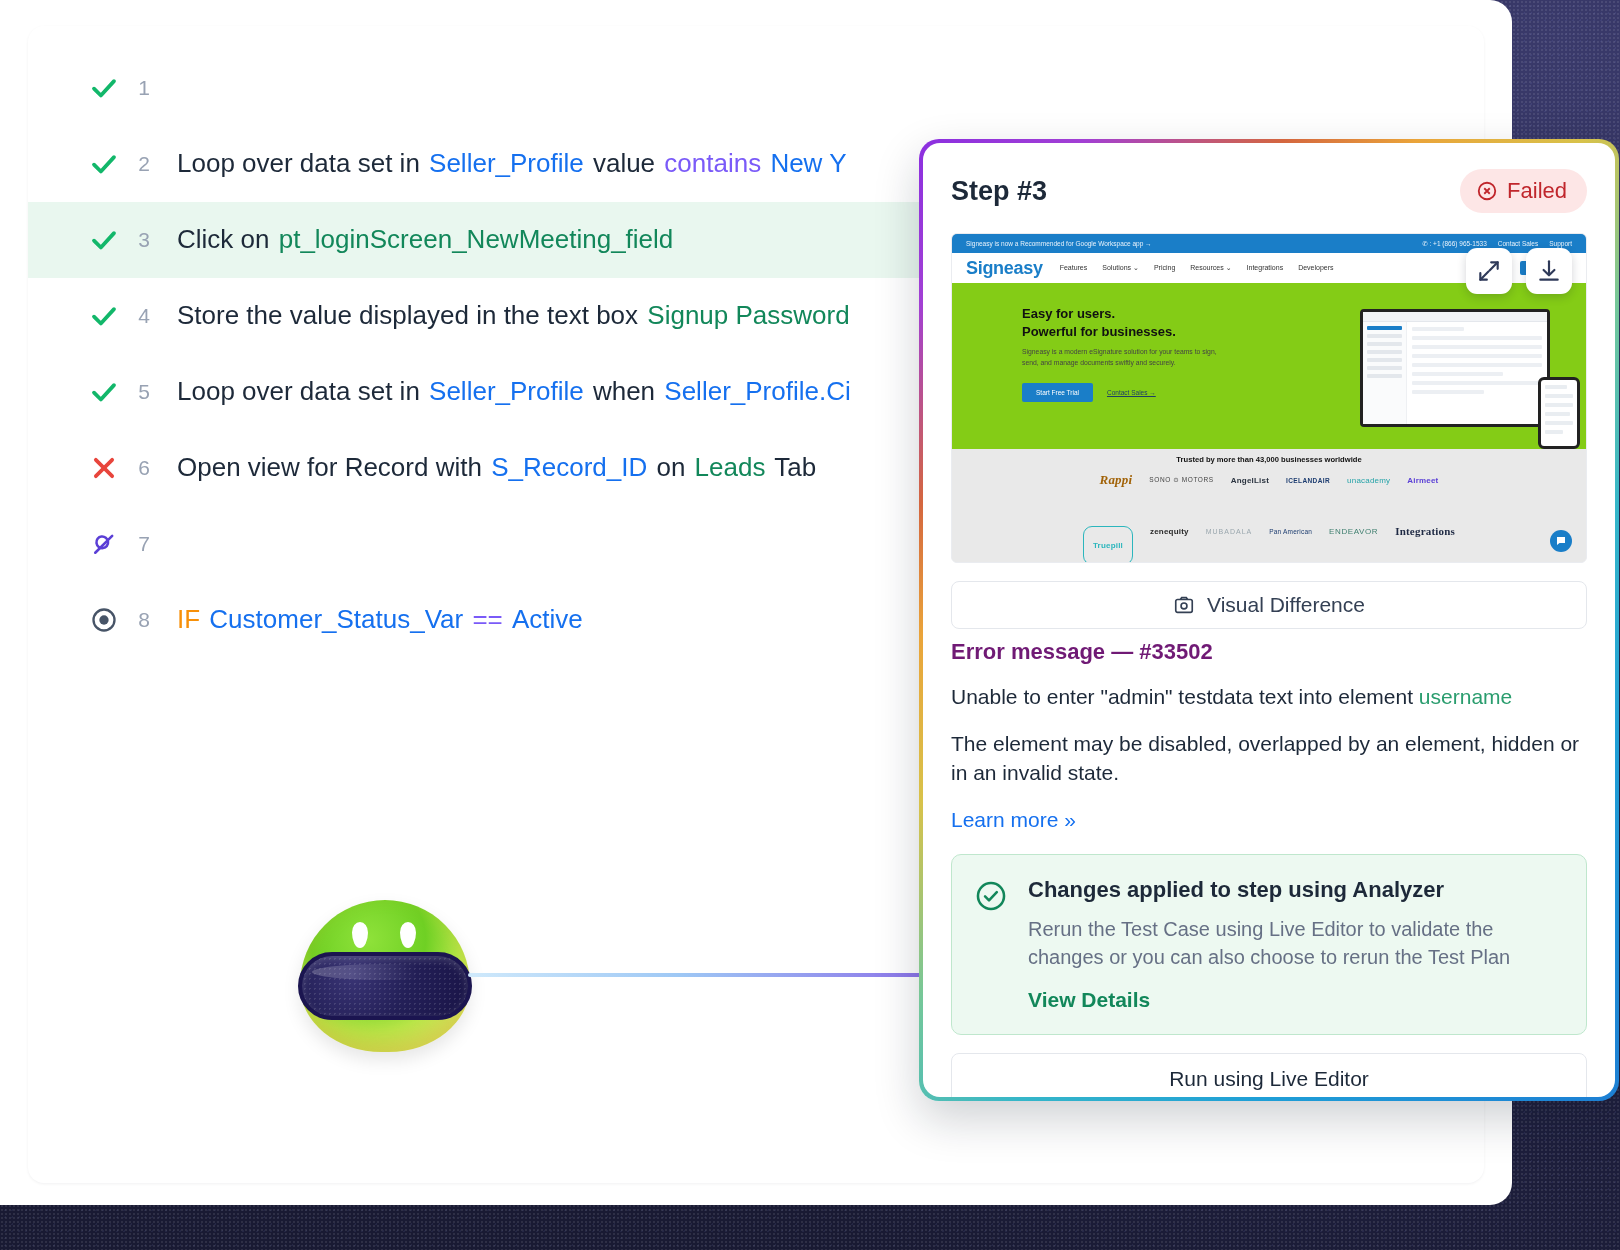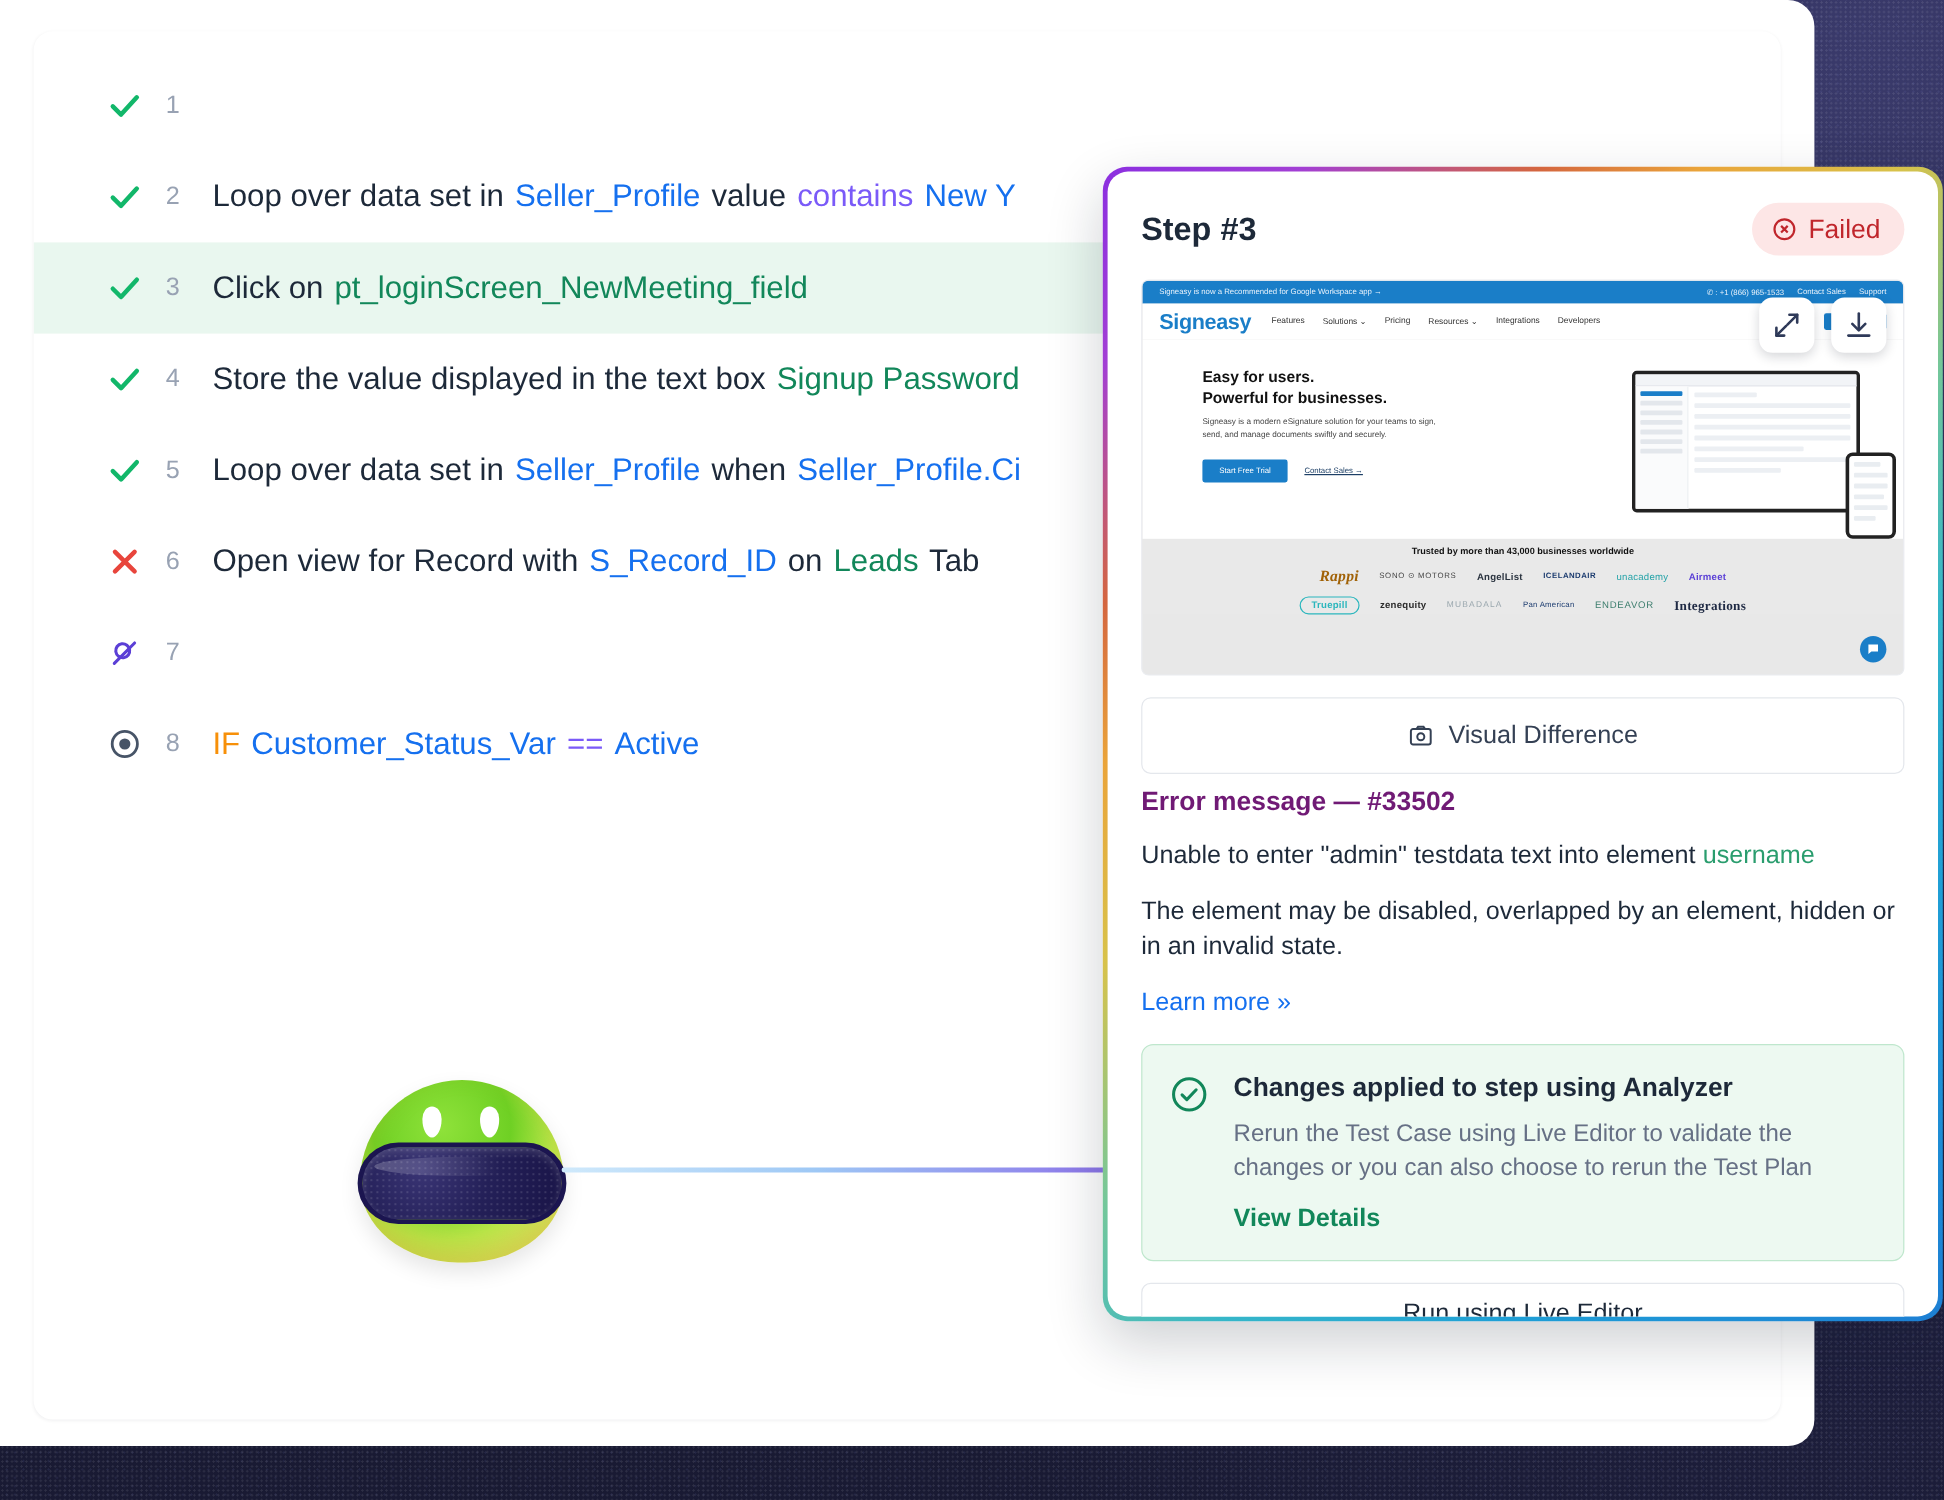--- a/index.html
+++ b/index.html
@@ -217,22 +217,22 @@
     height: 30px; background: #ffffff;
     display: flex; align-items: center;
     padding: 0 14px; gap: 17px;
   }
   .shot-logo { color: #1a7ec8; font-size: 18px; font-weight: bold; letter-spacing: -.3px; }
   .shot-nav .links { display: flex; gap: 15px; font-size: 7px; color: #333; }
   .shot-nav .spacer { flex: 1; }
   .shot-nav .login { font-size: 7px; color: #333; margin-right: 8px; }
   .shot-nav .cta { width: 52px; height: 14px; background: #1a7ec8; border-radius: 2px; }
   .shot-hero {
-    height: 166px; background: #ffffff;
-    display: flex; padding: 22px 0 0 50px; gap: 10px;
+    height: 166px; background: #84cc16;
+    display: flex; padding: 22px 0 0 70px; gap: 10px;
     position: relative;
   }
   .shot-hero h2 { font-size: 13px; color: #111; line-height: 1.35; font-weight: bold; }
   .shot-hero p { font-size: 6.8px; color: #444; line-height: 1.6; margin-top: 7px; width: 200px; }
   .shot-btns { display: flex; align-items: center; gap: 14px; margin-top: 14px; }
   .btn-trial {
     background: #1a7ec8; color: #fff; font-size: 6.5px;
     padding: 6px 14px; border-radius: 2px;
   }
   .btn-contact { font-size: 6.5px; color: #1d3f66; text-decoration: underline; }
@@ -259,21 +259,21 @@
   }
   .shot-trust .head { font-size: 7.6px; color: #111; font-weight: bold; margin-bottom: 8px; }
   .logos-row {
     display: flex; align-items: center; justify-content: center;
     gap: 17px; margin-bottom: 9px; flex-wrap: nowrap;
   }
   .logo { font-size: 8px; color: #2b3440; white-space: nowrap; letter-spacing: .2px; }
   .logo.rappi { color: #a16207; font-size: 13px; font-weight: bold; font-style: italic; font-family: "Liberation Serif", serif; }
   .logo.pill {
     border: 1.3px solid #2bb6bd; color: #2bb6bd; border-radius: 9px;
-    padding: 2px 9px; font-size: 8px; font-weight: bold;
+    padding: 14px 9px; font-size: 8px; font-weight: bold; margin-top: 29px;
   }
   .logo.b { font-weight: bold; }
   .logo.una { color: #25a3a8; }
   .logo.air { color: #5b40d6; font-weight: bold; }
   .logo.zen { color: #2b2b2b; font-weight: bold; }
   .logo.mub { color: #9aa7ae; letter-spacing: 1px; font-size: 7px; }
   .logo.pan { color: #1b3b6f; font-size: 6.5px; }
   .logo.end { color: #3f7f6f; letter-spacing: .6px; }
   .logo.cham { color: #1f2a44; font-family: "Liberation Serif", serif; font-weight: bold; font-size: 11px; }
   .logo.ice { color: #1b3b6f; font-size: 6.5px; font-weight: bold; letter-spacing: .4px; }
@@ -290,21 +290,21 @@
   }
   .shot-chat {
     position: absolute; right: 14px; bottom: 10px;
     width: 22px; height: 22px; border-radius: 50%;
     background: #1a7ec8;
     display: flex; align-items: center; justify-content: center;
   }
 
   .vis-diff {
     margin-top: 18px;
-    height: 64px;
+    height: 48px;
     border: 1px solid #e4e7ec;
     border-radius: 8px;
     display: flex; align-items: center; justify-content: center;
     gap: 12px;
     font-size: 21px; color: #344054;
     background: #fff;
   }
 
   .err-title {
     margin-top: 10px;

